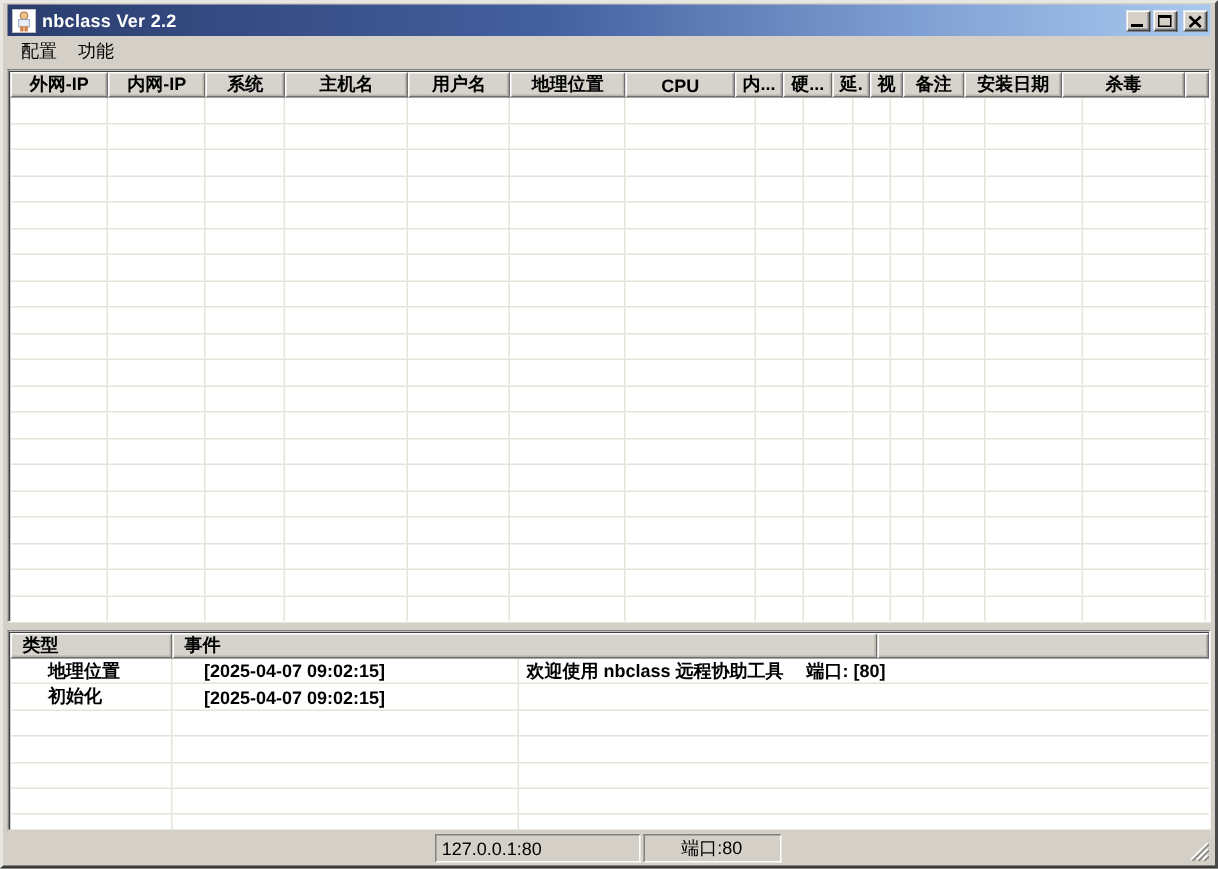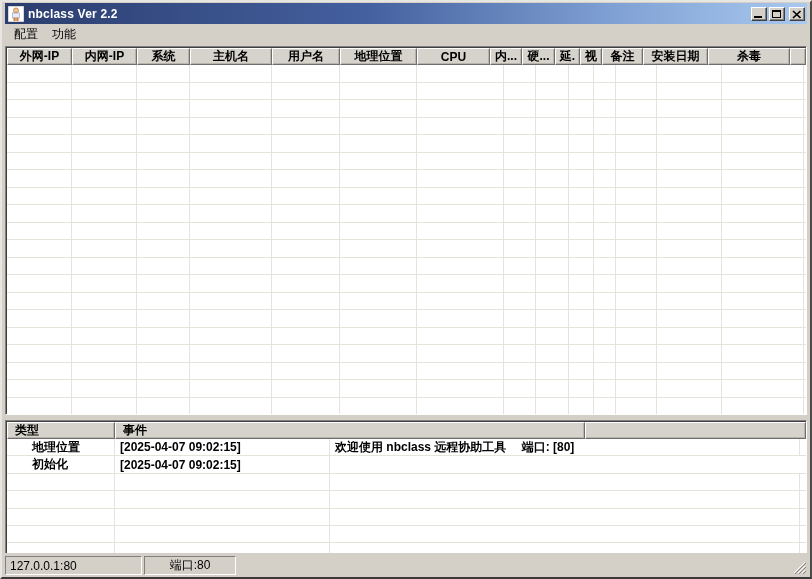--- a/index.html
+++ b/index.html
@@ -77,29 +77,29 @@
   .lv-main .row { height: 17.5px; }
   .lv-log  .row { height: 17.4px; }
   .cell {
     flex: 0 0 auto; height: 100%;
     border-right: 1px solid #e4e4da;
     white-space: nowrap; overflow: hidden;
     display: flex; align-items: center;
   }
   .cell-fill { flex: 1 1 auto; border-right: none; }
   .log-type  { padding-left: 25px; }
-  .log-time  { padding-left: 5px; }
+  .log-time  { padding-left: 5px; margin-left: 16px; }
   .log-event { padding-left: 5px; white-space: pre; }
   
   .splitter { position: absolute; left: 3px; right: 3px; top: 413px; height: 5px; background: #d4d0c8; }
   
   .statusbar {
     position: absolute; left: 3px; right: 3px; bottom: 1px; height: 23px;
     background: #d4d0c8;
-    display: flex; align-items: flex-end; padding-bottom: 1px;
+    display: flex; align-items: flex-end; padding-bottom: 1px; justify-content: center;
   }
   .sb-panel {
     height: 19px;
     border: 1px solid; border-color: #808080 #ffffff #ffffff #808080;
     display: flex; align-items: center;
     padding: 0 4px;
     white-space: pre; overflow: hidden;
   }
   .sb-1 { width: 137px; flex: 0 0 auto; margin-right: 2px; }
   .sb-2 { width: 92px; flex: 0 0 auto; margin-right: 2px; justify-content: center; }

